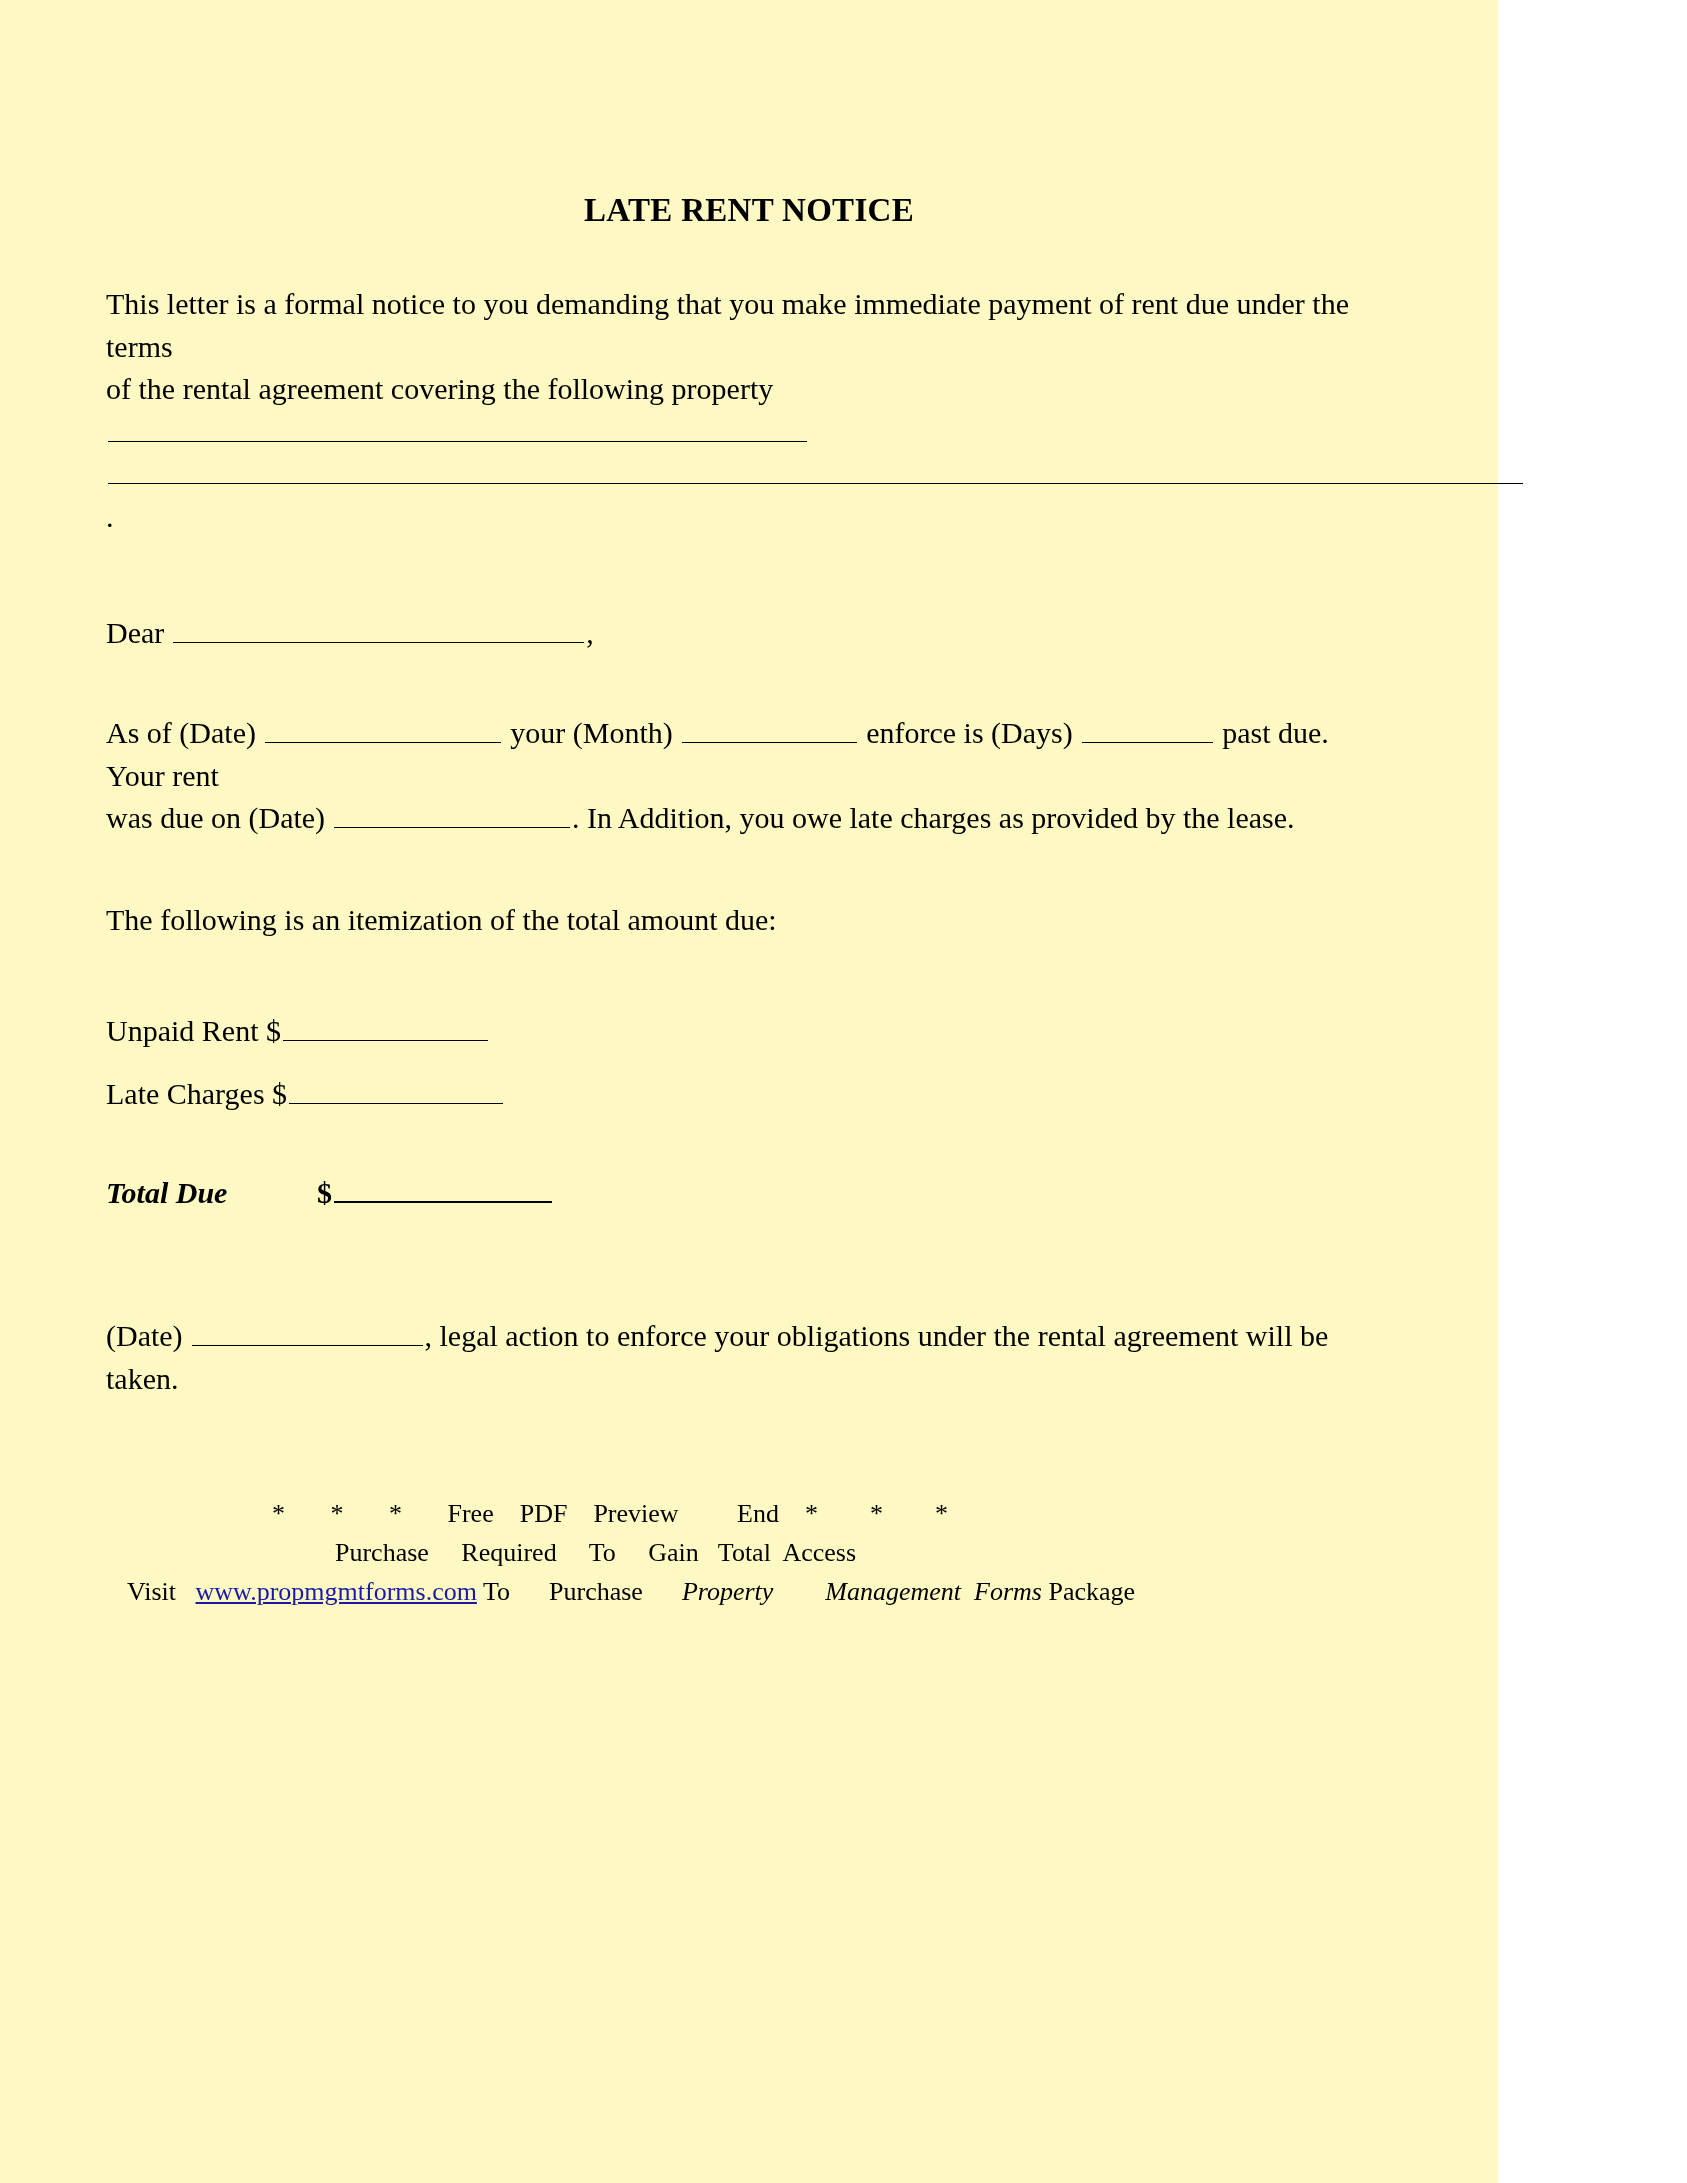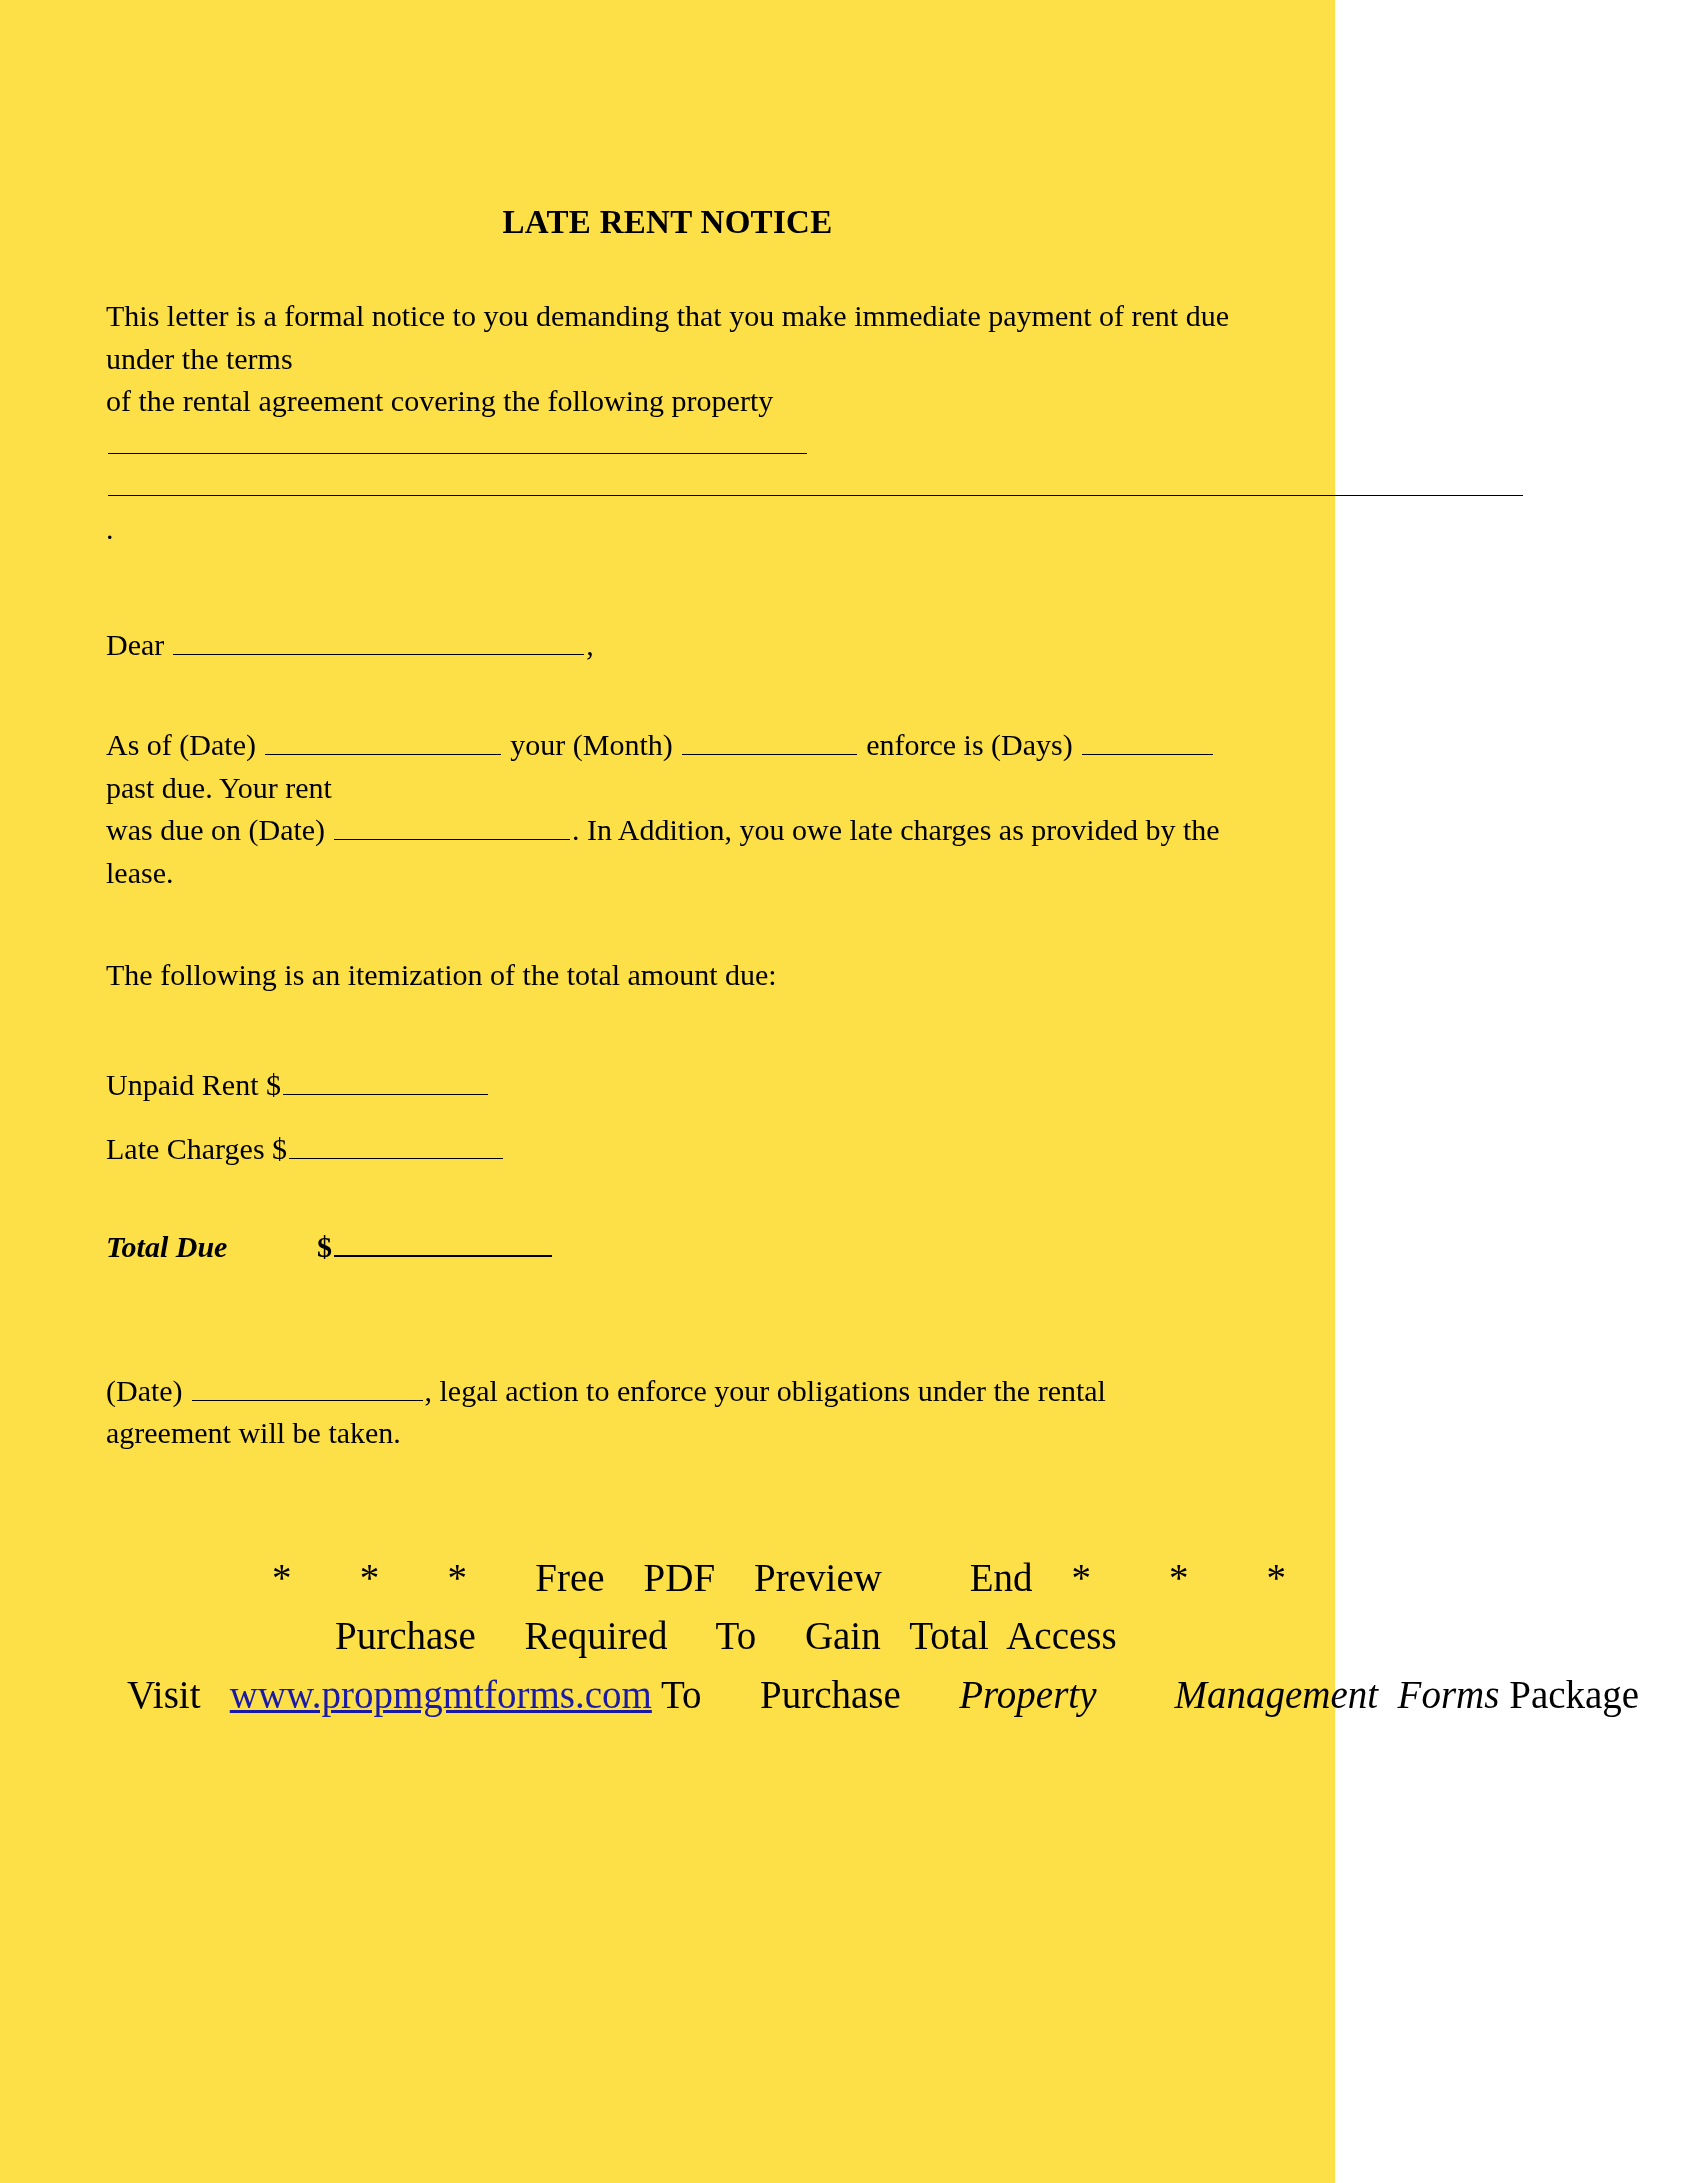--- a/index.html
+++ b/index.html
@@ -8,25 +8,25 @@
     background: #ffffff;
   }
   body {
     width: 1687px;
     height: 2184px;
     font-family: "Liberation Serif", serif;
     color: #000000;
   }
   .page {
     position: relative;
-    width: 1335px;
+    width: 1498px;
     height: 2184px;
-    background: #fde047;
+    background: #fef9c3;
     box-sizing: border-box;
-    padding: 12px 106px;
+    padding: 0 106px;
   }
   .doc-title {
     text-align: center;
     font-size: 33px;
     font-weight: bold;
     letter-spacing: 0.3px;
     margin: 0;
     padding-top: 192px;
   }
   .para {
@@ -73,21 +73,21 @@
     font-weight: bold;
     display: inline-block;
     margin-left: 82px;
   }
   .total-row .fill {
     border-bottom: 2.6px solid #000;
   }
 
   .promo {
     margin-top: 94px;
-    font-size: 39px;
+    font-size: 26px;
     line-height: 1.5;
   }
   .promo-line1 {
     padding-left: 166px;
     white-space: pre;
   }
   .promo-line2 {
     padding-left: 229px;
     white-space: pre;
   }

